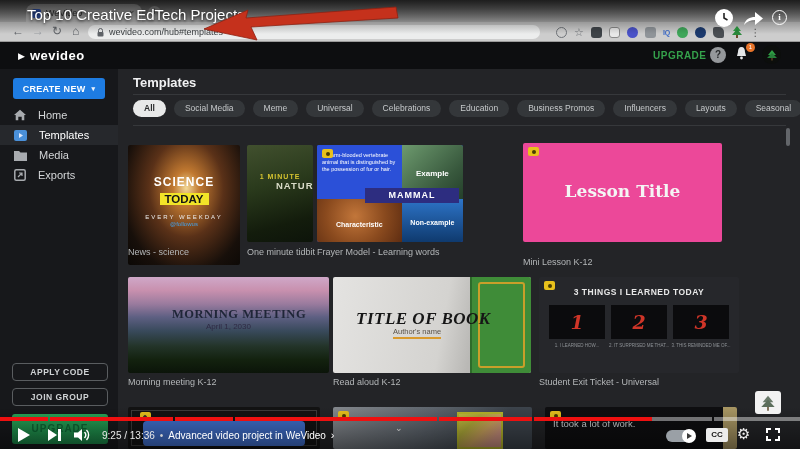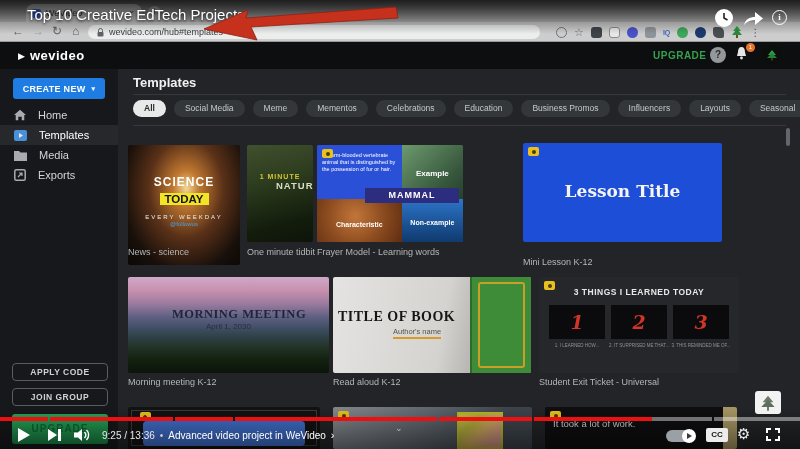--- a/index.html
+++ b/index.html
@@ -109,36 +109,36 @@
     background:linear-gradient(135deg,#6d9a6e,#37573c 70%,#24402a); color:#fff; font-weight:bold;
     font-size:8px; text-align:center; padding-top:24px; }
   .fq-bl { left:0; bottom:0; width:58%; height:44%;
     background:radial-gradient(circle at 45% 40%, #c2763a, #8a4a1e 55%, #5e2d12); color:#fff;
     font-weight:bold; font-size:7px; text-align:center; padding-top:22px; }
   .fq-br { right:0; bottom:0; width:42%; height:44%;
     background:linear-gradient(180deg,#2d74c8,#0f3a6e); color:#fff; font-weight:bold; font-size:7px;
     text-align:center; padding-top:20px; }
   .f-banner { position:absolute; left:33%; right:3%; top:44%; height:15px; background:#2d2d80;
     color:#fff; font-weight:bold; font-size:9px; letter-spacing:1px; text-align:center; line-height:15px; z-index:2; }
-  .c-mini { left:405px; top:74px; width:199px; height:99px; background:#1d4ed8; text-align:center; }
+  .c-mini { left:405px; top:74px; width:199px; height:99px; background:#ec4899; text-align:center; }
   .c-mini .t { margin-top:38px; color:#f4f4f4; font-family:"DejaVu Serif","Liberation Serif",serif;
     font-weight:bold; font-size:17px; }
   
   .c-morning { left:10px; top:208px; width:201px; height:96px; text-align:center;
     background:linear-gradient(180deg,#cfa8c8 0%,#c890ae 14%,#9a7b9e 28%,#5d5f82 42%,#394a5c 56%,#233429 72%,#13220f 86%,#0b1409 100%); }
   .c-morning .t { margin-top:30px; color:#1f2638; font-family:"Liberation Serif",serif; font-weight:bold;
     font-size:12.5px; letter-spacing:.5px;padding-left:21px; }
   .c-morning .d { color:#2e2a44; font-size:8px; }
   .c-read { left:215px; top:208px; width:198px; height:96px;
     background:linear-gradient(100deg,#e4e3e1 0%,#d4d3d0 55%,#b9b8b5 70%); }
   .book { position:absolute; right:0; top:0; bottom:0; width:31%; background:#3f8c38;
     border-left:2px solid #2e6b2a; }
   .book i { position:absolute; inset:5px 6px; border:2px solid #c99f2a; border-radius:3px; display:block; }
-  .c-read .t { position:absolute; left:5px; top:32px; width:86%; color:#161616; z-index:2;
-    font-family:"Liberation Serif",serif; font-weight:bold; font-size:14px; letter-spacing:.5px; }
+  .c-read .t { position:absolute; left:23px; top:32px; width:86%; color:#161616; z-index:2;
+    font-family:"Liberation Serif",serif; font-weight:bold; font-size:17px; letter-spacing:.5px;font-style:italic; }
   .c-read .a { position:absolute; left:60px; top:50px; color:#5a5248; font-size:7.5px; z-index:2;
     border-bottom:2px solid #d99a2c; padding-bottom:1px; }
   .c-exit { left:421px; top:208px; width:200px; height:96px; background:#26272b; text-align:center; }
   .c-exit .t { margin-top:10px; color:#e8e8e8; font-weight:bold; font-size:8.5px; letter-spacing:.5px; }
   .exit-boxes { display:flex; justify-content:space-between; padding:8px 10px 0 10px; }
   .exit-box { width:56px; height:34px; background:#0b0b0d; color:#cf3528; font-weight:bold;
     font-style:italic; font-size:19px; line-height:34px; font-family:"DejaVu Serif",serif; }
   .exit-caps { display:flex; justify-content:space-between; padding:4px 8px 0 8px; }
   .exit-cap { width:60px; color:#8e9296; font-size:4.5px; white-space:nowrap; overflow:hidden; }
   
@@ -296,21 +296,21 @@
       <div class="side-upgrade">UPGRADE</div>
     </div>
 
     <div class="content">
       <div class="page-title">Templates</div>
       <div class="divider" style="top:25px"></div>
       <div class="chips">
         <span class="chip sel">All</span>
         <span class="chip">Social Media</span>
         <span class="chip">Meme</span>
-        <span class="chip">Mementos</span>
+        <span class="chip">Universal</span>
         <span class="chip">Celebrations</span>
         <span class="chip">Education</span>
         <span class="chip">Business Promos</span>
         <span class="chip">Influencers</span>
         <span class="chip">Layouts</span>
         <span class="chip">Seasonal</span>
 
       </div>
       <div class="divider" style="top:56px"></div>
       <div class="scroll-thumb"></div>

